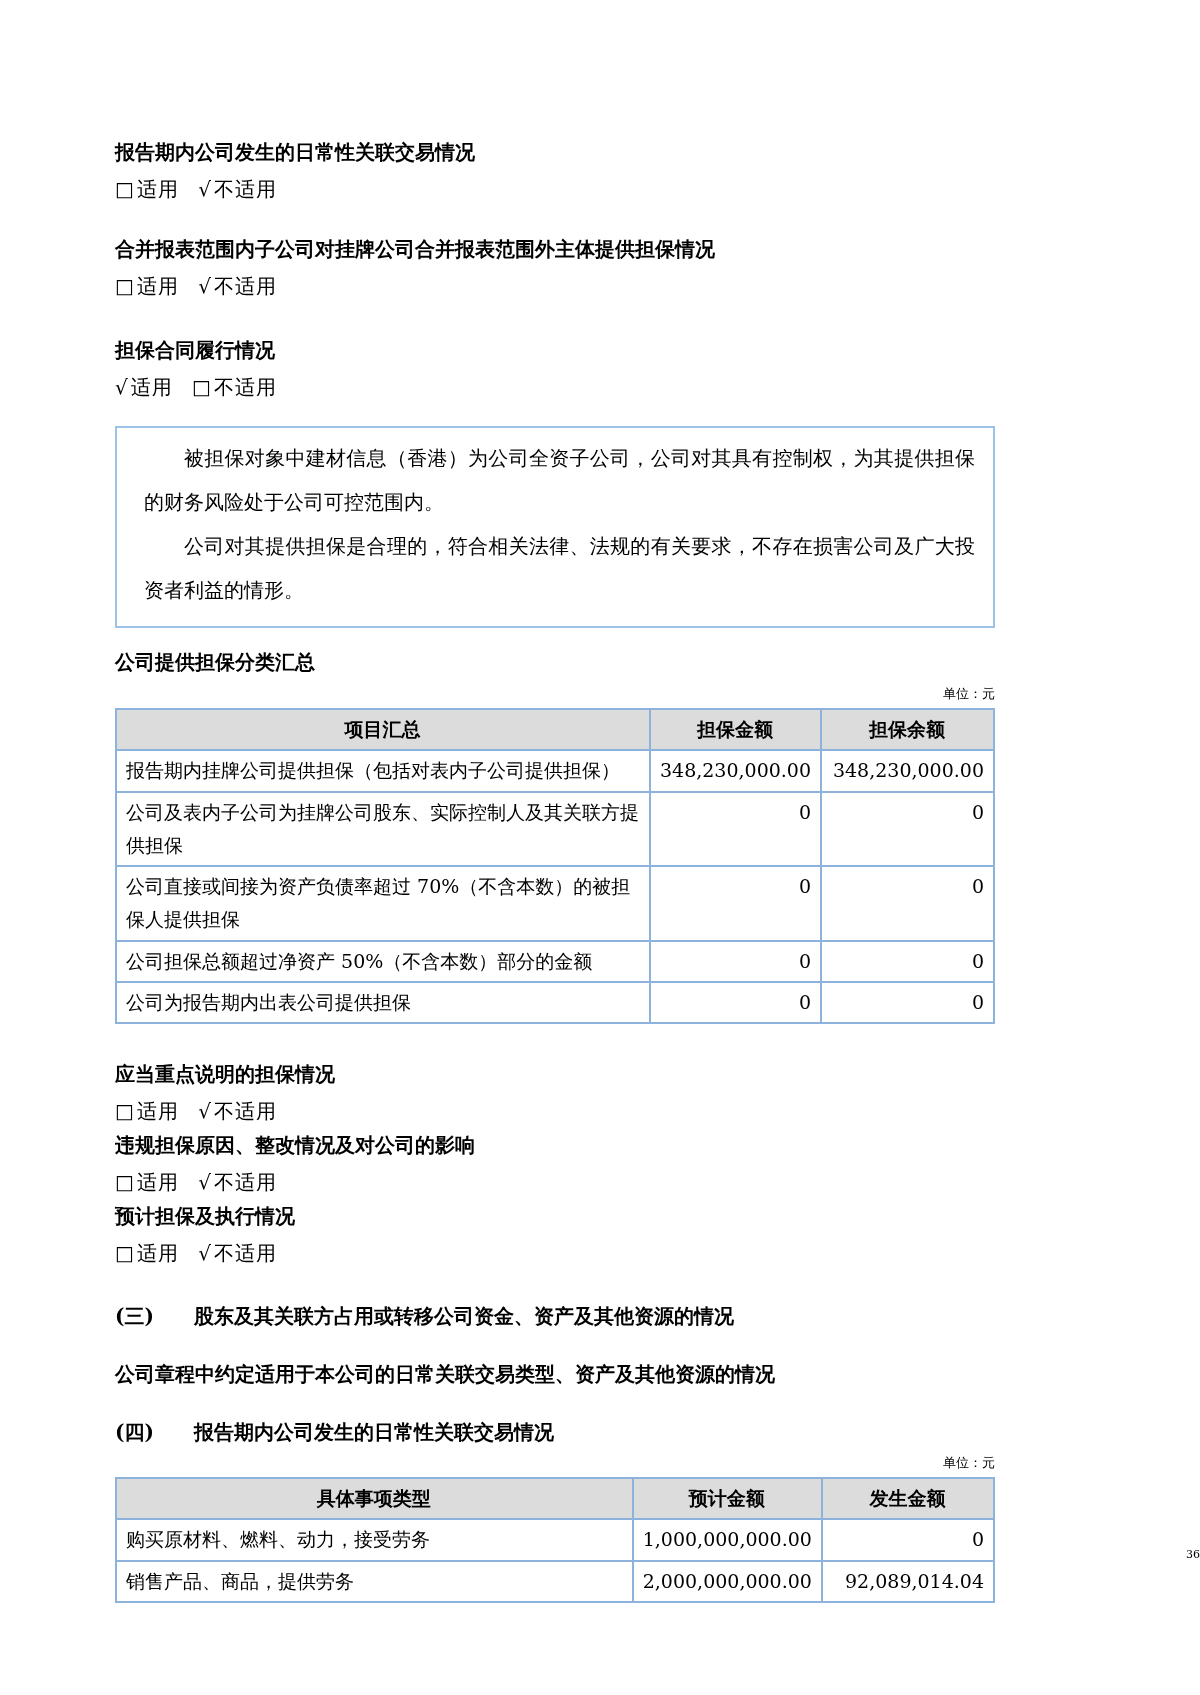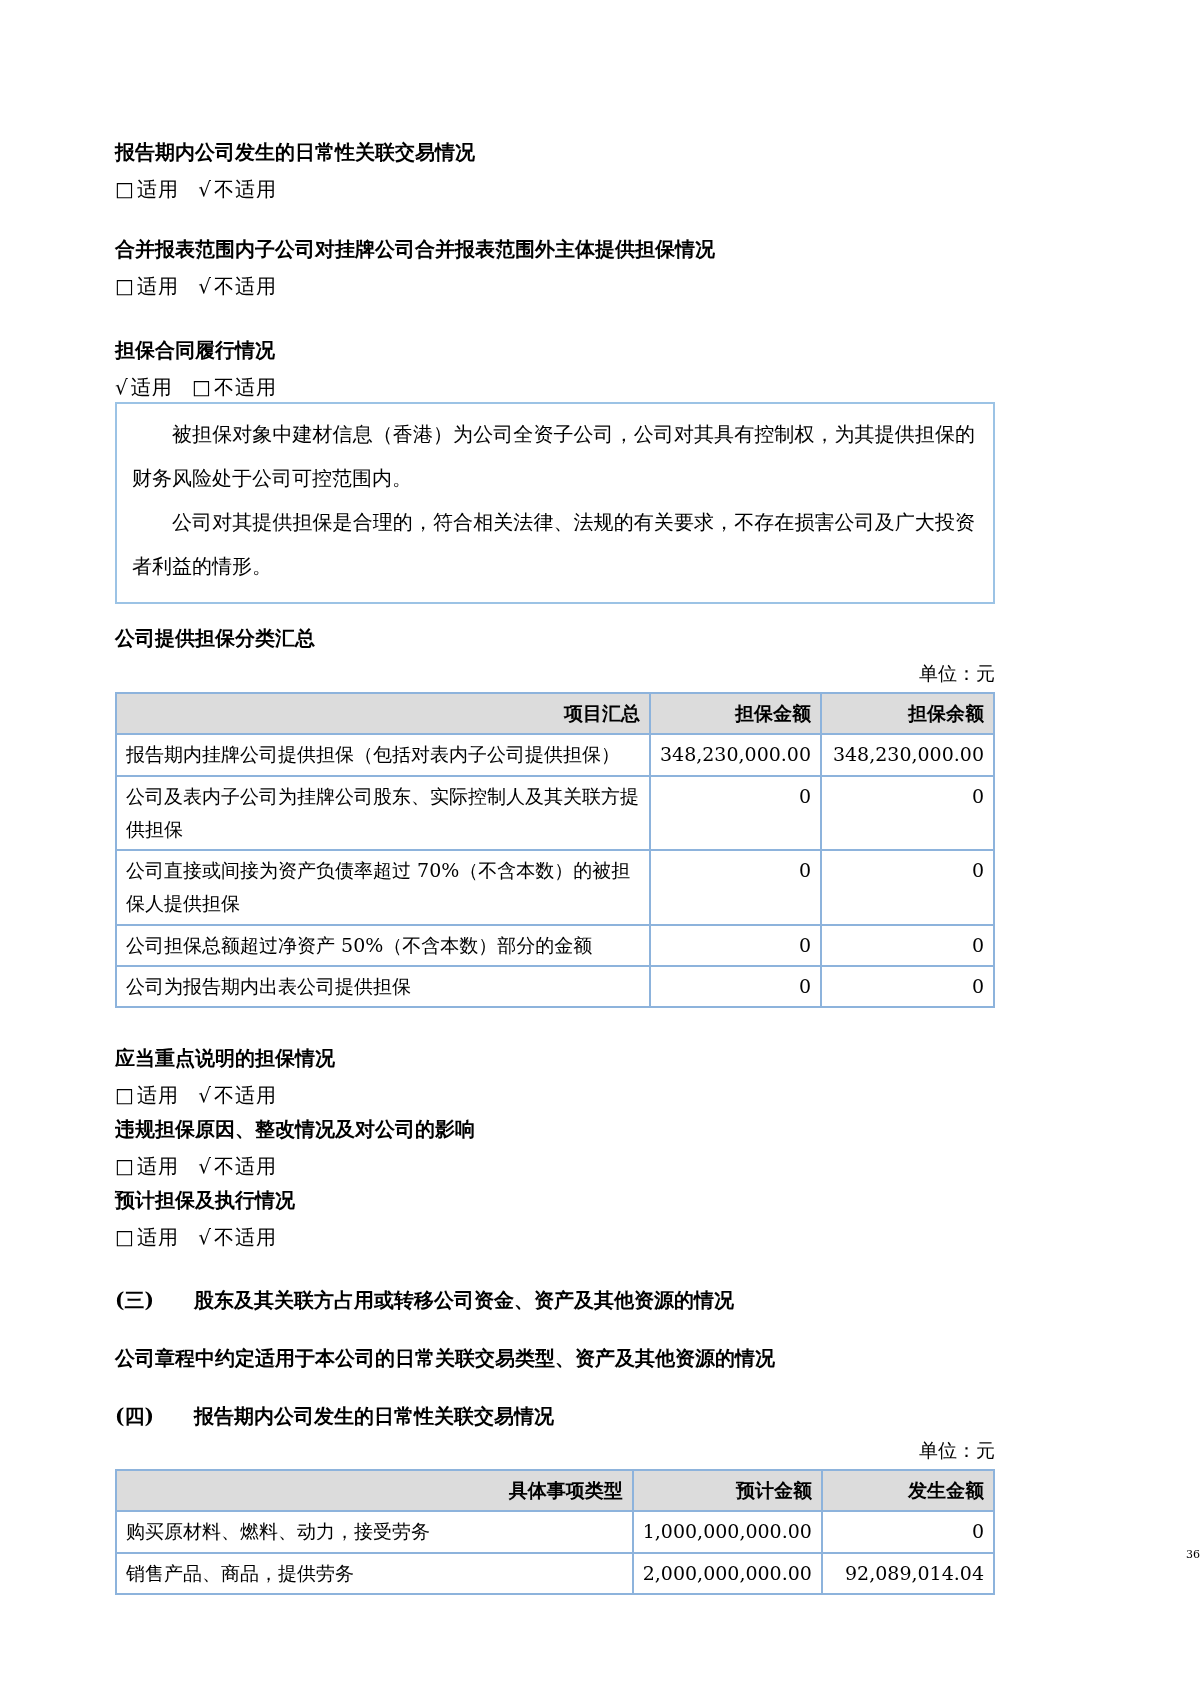--- a/index.html
+++ b/index.html
@@ -19,49 +19,49 @@
   .checkline .glyph { margin-right: 2px; }
 
   .mt6  { margin-top: 6px; }
   .mt28 { margin-top: 28px; }
   .mt30 { margin-top: 30px; }
   .mt32 { margin-top: 32px; }
   .mt36 { margin-top: 36px; }
   .mt40 { margin-top: 20px; }
 
   .note-box {
-    margin-top: 1px;
+    margin-top: 25px;
     border: 2px solid #9cc3e5;
-    padding: 8px 18px 14px 15px;
+    padding: 8px 18px 14px 27px;
   }
   .note-box p {
     font-size: 20px;
     line-height: 2.2;
     text-indent: 2em;
     text-align: justify;
   }
 
-  .unit-line { text-align: right; font-size: 19px; margin-top: 8px; }
+  .unit-line { text-align: right; font-size: 13px; margin-top: 8px; }
 
   table.doc-table {
     width: 100%;
     border-collapse: collapse;
     margin-top: 5px;
     font-size: 19px;
   }
   table.doc-table th, table.doc-table td {
     border: 2px solid #8db3dc;
     padding: 3px 9px;
     vertical-align: top;
     line-height: 1.75;
   }
   table.doc-table th {
     background: #dcdcdc;
     font-weight: bold;
-    text-align: right;
+    text-align: center;
     padding-left: 8px;
   }
   td.txt { text-align: left; }
   td.num { text-align: right; }
 
   .numbered-head { display: flex; font-weight: bold; font-size: 20px; }
   .numbered-head .num-label { flex: 0 0 auto; margin-right: 40px; }
 
   .page-number {
     position: absolute;

